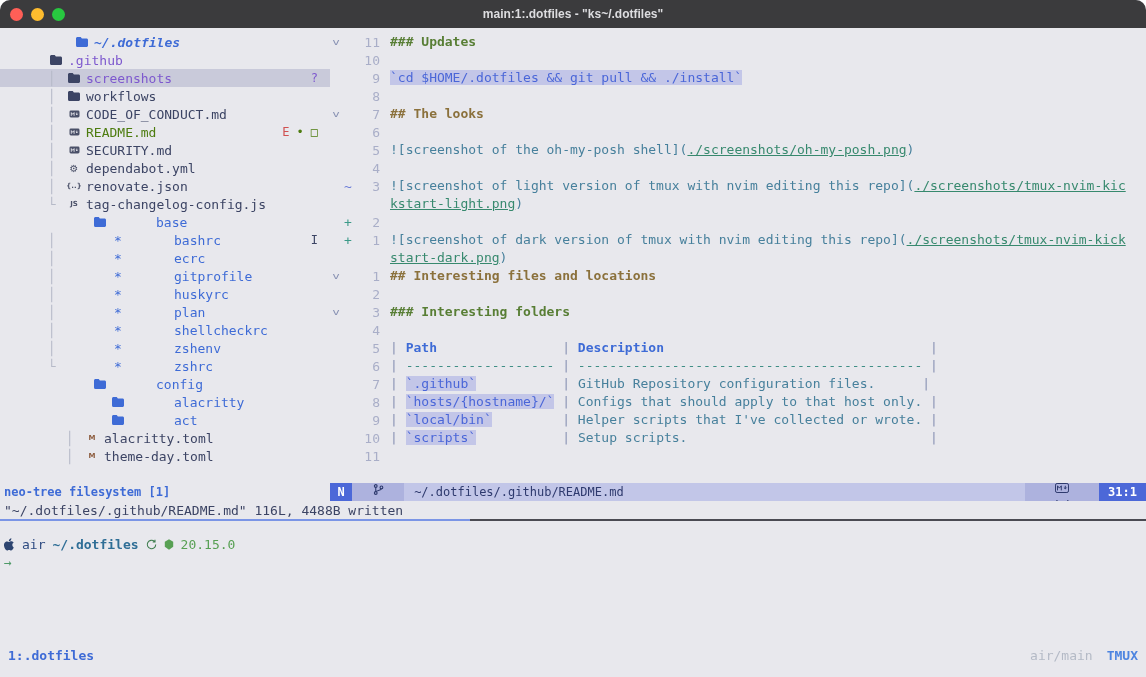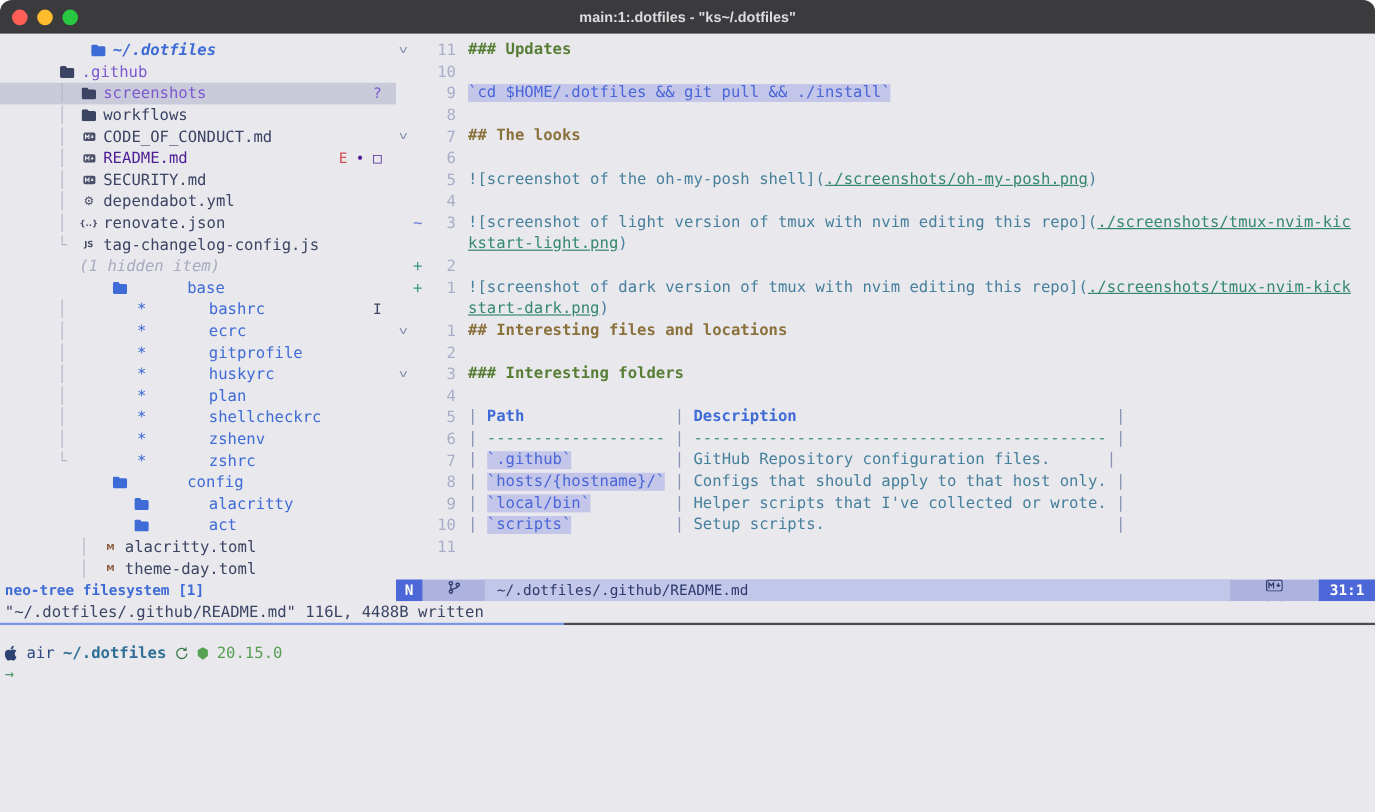--- a/index.html
+++ b/index.html
@@ -22,21 +22,21 @@
 
   
   .sidebar { width:330px; flex:0 0 330px; padding-top:5px; overflow:hidden; }
   .trow { height:18px; display:flex; align-items:center; font-size:13px; white-space:pre; }
   .trow.selected { background:#c9cada; }
   .tguide { width:18px; color:#b6bac8; flex:0 0 18px; }
   .ticon { width:16px; margin-right:4px; display:inline-flex; justify-content:center; align-items:center; flex:0 0 16px; }
   .tbadges { margin-left:auto; padding-right:12px; display:flex; gap:7px; font-size:12px; }
   .c-root { color:#3e6bd6; font-weight:bold; font-style:italic; }
   .c-blue { color:#3e6bd6;margin-left:44px; } .c-purple { color:#7d58ce; } .c-dark { color:#3c4464; }
-  .c-orange { color:#4c1d95; } .c-muted { color:#a6abbf; font-style:italic; }
+  .c-orange { color:#4d7c0f; } .c-muted { color:#a6abbf; font-style:italic; }
   .c-red { color:#d05050; } .c-icon-dark { color:#4a5068; } .c-toml { color:#8b5a3c; }
   .ticon .tx { font-size:10px; font-family:"DejaVu Sans",sans-serif; }
   .ticon .tx.small { font-size:7px; font-weight:bold; letter-spacing:0; }
   .ticon .tx.star { font-size:13px; font-family:"DejaVu Sans Mono",monospace; }
 
   
   .editor { flex:1; padding-top:5px; overflow:hidden; }
   .eline { height:18px; display:flex; align-items:center; font-size:13px; white-space:pre; }
   .efold { width:12px; flex:0 0 12px; color:#8a93b4; font-size:9px; text-align:center; transform:scaleX(1.4); }
   .esign { width:12px; flex:0 0 12px; font-size:13px; text-align:center; }
@@ -122,21 +122,20 @@
                 <rect x="0.5" y="1.5" width="10" height="7" rx="1.4" fill="currentColor"></rect>
                 <path d="M2.3 6.8V3.6l1.4 1.7 1.4-1.7v3.2M7.8 3.6v2.2m0 0L6.9 4.9m.9.9.9-.9" stroke="#e8e8ed" stroke-width="0.9" fill="none"></path>
               </svg></span><span class="c-orange">README.md</span><span class="tbadges"><span class="c-red">E</span><span class="c-orange">•</span><span class="c-orange">□</span></span></div>
           <div class="trow" style="padding-left: 48px;"><span class="tguide">│</span><span class="ticon c-icon-dark"><svg width="11" height="10" viewBox="0 0 11 10">
                 <rect x="0.5" y="1.5" width="10" height="7" rx="1.4" fill="currentColor"></rect>
                 <path d="M2.3 6.8V3.6l1.4 1.7 1.4-1.7v3.2M7.8 3.6v2.2m0 0L6.9 4.9m.9.9.9-.9" stroke="#e8e8ed" stroke-width="0.9" fill="none"></path>
               </svg></span><span class="c-dark">SECURITY.md</span></div>
           <div class="trow" style="padding-left: 48px;"><span class="tguide">│</span><span class="ticon c-icon-dark"><span class="tx">⚙</span></span><span class="c-dark">dependabot.yml</span></div>
           <div class="trow" style="padding-left: 48px;"><span class="tguide">│</span><span class="ticon c-icon-dark"><span class="tx small">{..}</span></span><span class="c-dark">renovate.json</span></div>
           <div class="trow" style="padding-left: 48px;"><span class="tguide">└</span><span class="ticon c-icon-dark"><span class="tx small">JS</span></span><span class="c-dark">tag-changelog-config.js</span></div>
-          <div class="trow" style="padding-left: 66px;"><span class="c-muted">(1 hidden item)</span></div>
           <div class="trow" style="padding-left: 48px;"><span class="ticon c-blue"><svg width="12" height="10" viewBox="0 0 12 10">
                 <path d="M0 1.5C0 .7.7 0 1.5 0h3.2l1.2 1.6h4.6c.8 0 1.5.6 1.5 1.4v5.5c0 .8-.7 1.5-1.5 1.5h-9A1.5 1.5 0 0 1 0 8.5z" fill="currentColor"></path>
               </svg></span><span class="c-blue">base</span></div>
           <div class="trow" style="padding-left: 48px;"><span class="tguide">│</span><span class="ticon c-blue"><span class="tx star">*</span></span><span class="c-blue">bashrc</span><span class="tbadges"><span class="c-dark">I</span></span></div>
           <div class="trow" style="padding-left: 48px;"><span class="tguide">│</span><span class="ticon c-blue"><span class="tx star">*</span></span><span class="c-blue">ecrc</span></div>
           <div class="trow" style="padding-left: 48px;"><span class="tguide">│</span><span class="ticon c-blue"><span class="tx star">*</span></span><span class="c-blue">gitprofile</span></div>
           <div class="trow" style="padding-left: 48px;"><span class="tguide">│</span><span class="ticon c-blue"><span class="tx star">*</span></span><span class="c-blue">huskyrc</span></div>
           <div class="trow" style="padding-left: 48px;"><span class="tguide">│</span><span class="ticon c-blue"><span class="tx star">*</span></span><span class="c-blue">plan</span></div>
           <div class="trow" style="padding-left: 48px;"><span class="tguide">│</span><span class="ticon c-blue"><span class="tx star">*</span></span><span class="c-blue">shellcheckrc</span></div>
           <div class="trow" style="padding-left: 48px;"><span class="tguide">│</span><span class="ticon c-blue"><span class="tx star">*</span></span><span class="c-blue">zshenv</span></div>
@@ -250,15 +249,22 @@
             </span>
           <span class="p-node" id="ic-node">
               <svg width="10" height="11" viewBox="0 0 10 11">
                 <path d="M5 0.3l4.2 2.4v5L5 10.7 0.8 7.7v-5z" fill="currentColor"></path>
               </svg>
             </span>
           <span class="p-ver">20.15.0</span>
         </div>
         <div class="p-arrow">→</div>
       </div>
+      <div class="tmuxbar">
+        <span class="tmux-window">1:.dotfiles</span>
+        <span class="tmux-right">
+          <span class="tmux-session">air/main</span>
+          <span class="tmux-label">TMUX</span>
+        </span>
+      </div>
     </div>
   </div>
 </div>
 
 </body></html>

